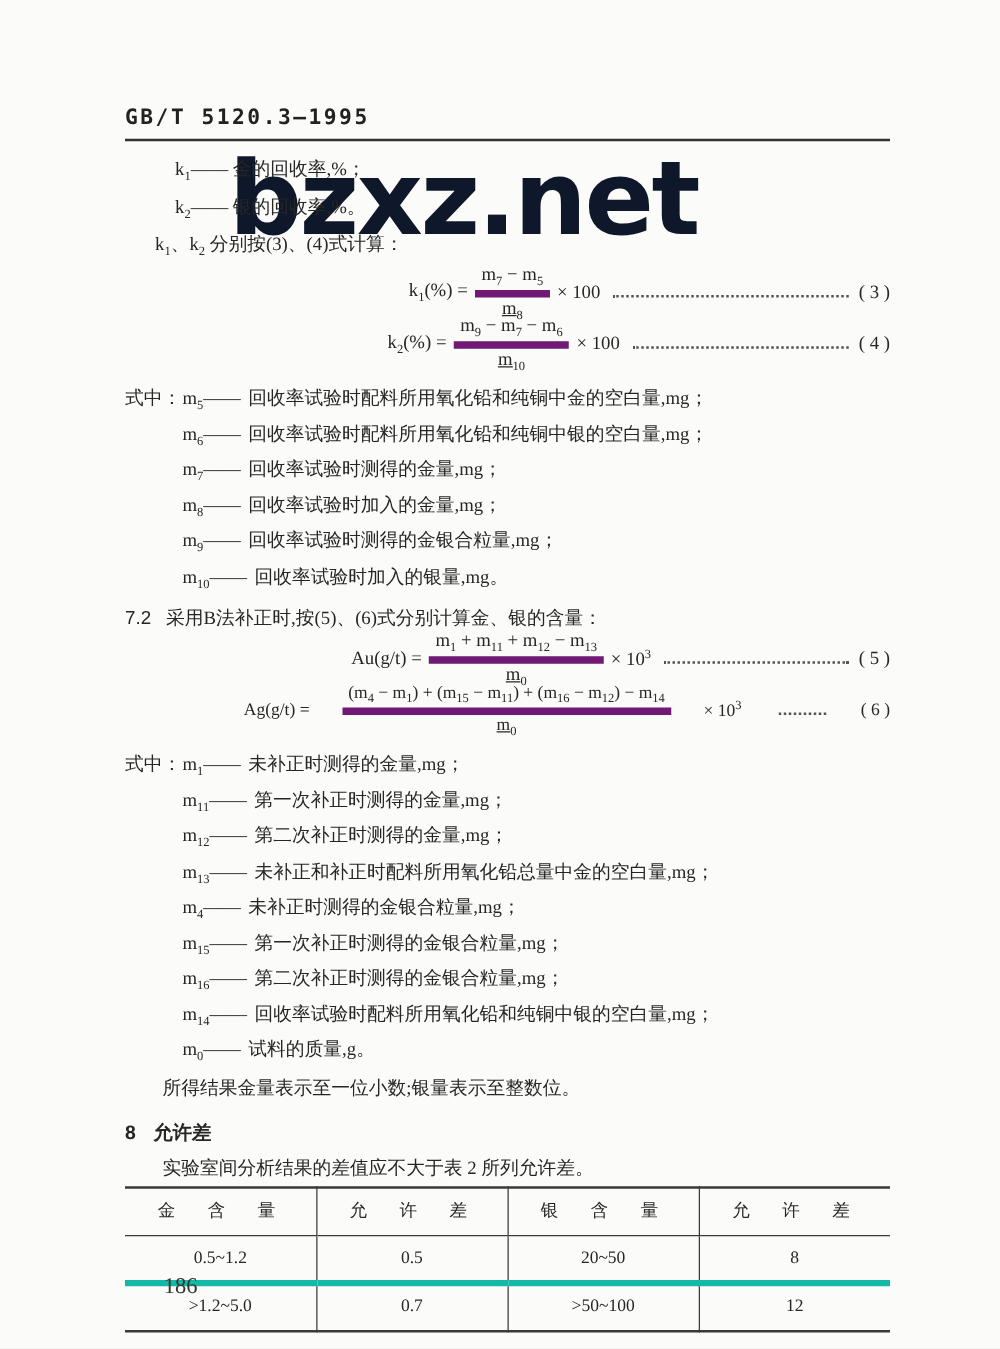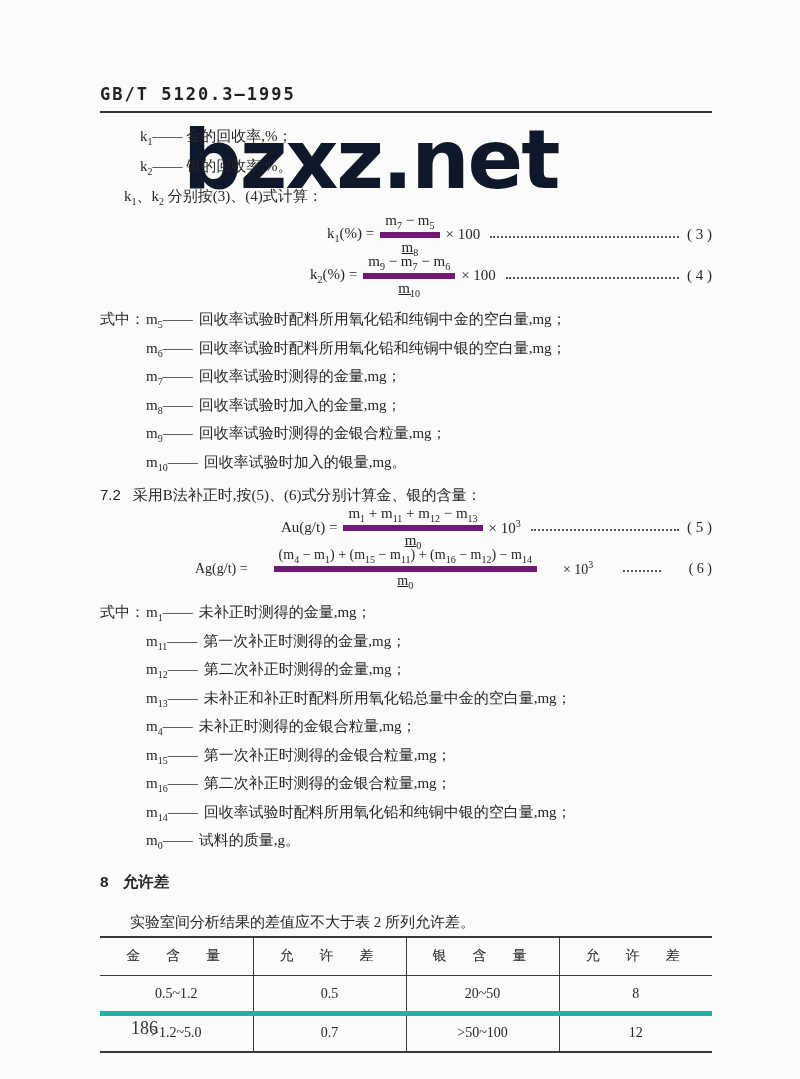--- a/index.html
+++ b/index.html
@@ -51,21 +51,21 @@
   .def-list .def-desc { padding-left:6px; white-space:nowrap; }
 
   .clause { margin-top:4px; font-size:15px; line-height:24px; }
   .clause .clause-num { font-family:"Liberation Sans",sans-serif; margin-right:12px; }
 
   .result-note { margin-top:2px; padding-left:30px; font-size:15px; line-height:23px; }
 
   .section-heading { margin-top:12px; font-size:15.5px; font-weight:bold; line-height:24px; }
   .section-heading .sec-num { font-family:"Liberation Sans",sans-serif; margin-right:14px; }
 
-  .section-para { margin-top:17px; padding-left:30px; font-size:15px; line-height:23px; }
+  .section-para { margin-top:5px; padding-left:30px; font-size:15px; line-height:23px; }
 
   .caption-row { position:relative; margin-top:6px; height:20px; font-size:14.5px; }
   .caption-title { position:absolute; left:0; right:0; text-align:center; }
   .caption-unit { position:absolute; right:14px; top:0; }
 
   table.allow-table { width:100%; border-collapse:collapse; table-layout:fixed; margin-top:2px;
     border-top:2px solid #3a3a3a; border-bottom:2px solid #3a3a3a; font-size:14px; }
   .allow-table th, .allow-table td { text-align:center; vertical-align:middle; font-weight:normal; }
   .allow-table th { height:39px; border-bottom:1.5px solid #3a3a3a; letter-spacing:6px; }
   .allow-table td { height:38px; }
@@ -214,20 +214,21 @@
           <span class="def-var">m<sub>14</sub>——</span>
           <span class="def-desc">回收率试验时配料所用氧化铅和纯铜中银的空白量,mg；</span>
         </div>
         <div class="def-row">
           <span class="def-prefix"></span>
           <span class="def-var">m<sub>0</sub>——</span>
           <span class="def-desc">试料的质量,g。</span>
         </div>
       </div>
 
+    <div class="result-note">所得结果金量表示至一位小数;银量表示至整数位。</div>
 
     <div class="section-heading">
       <span class="sec-num">8</span><span>允许差</span>
     </div>
 
     <div class="section-para">实验室间分析结果的差值应不大于表 2 所列允许差。</div>
 
 
     <table class="allow-table">
       <thead>

